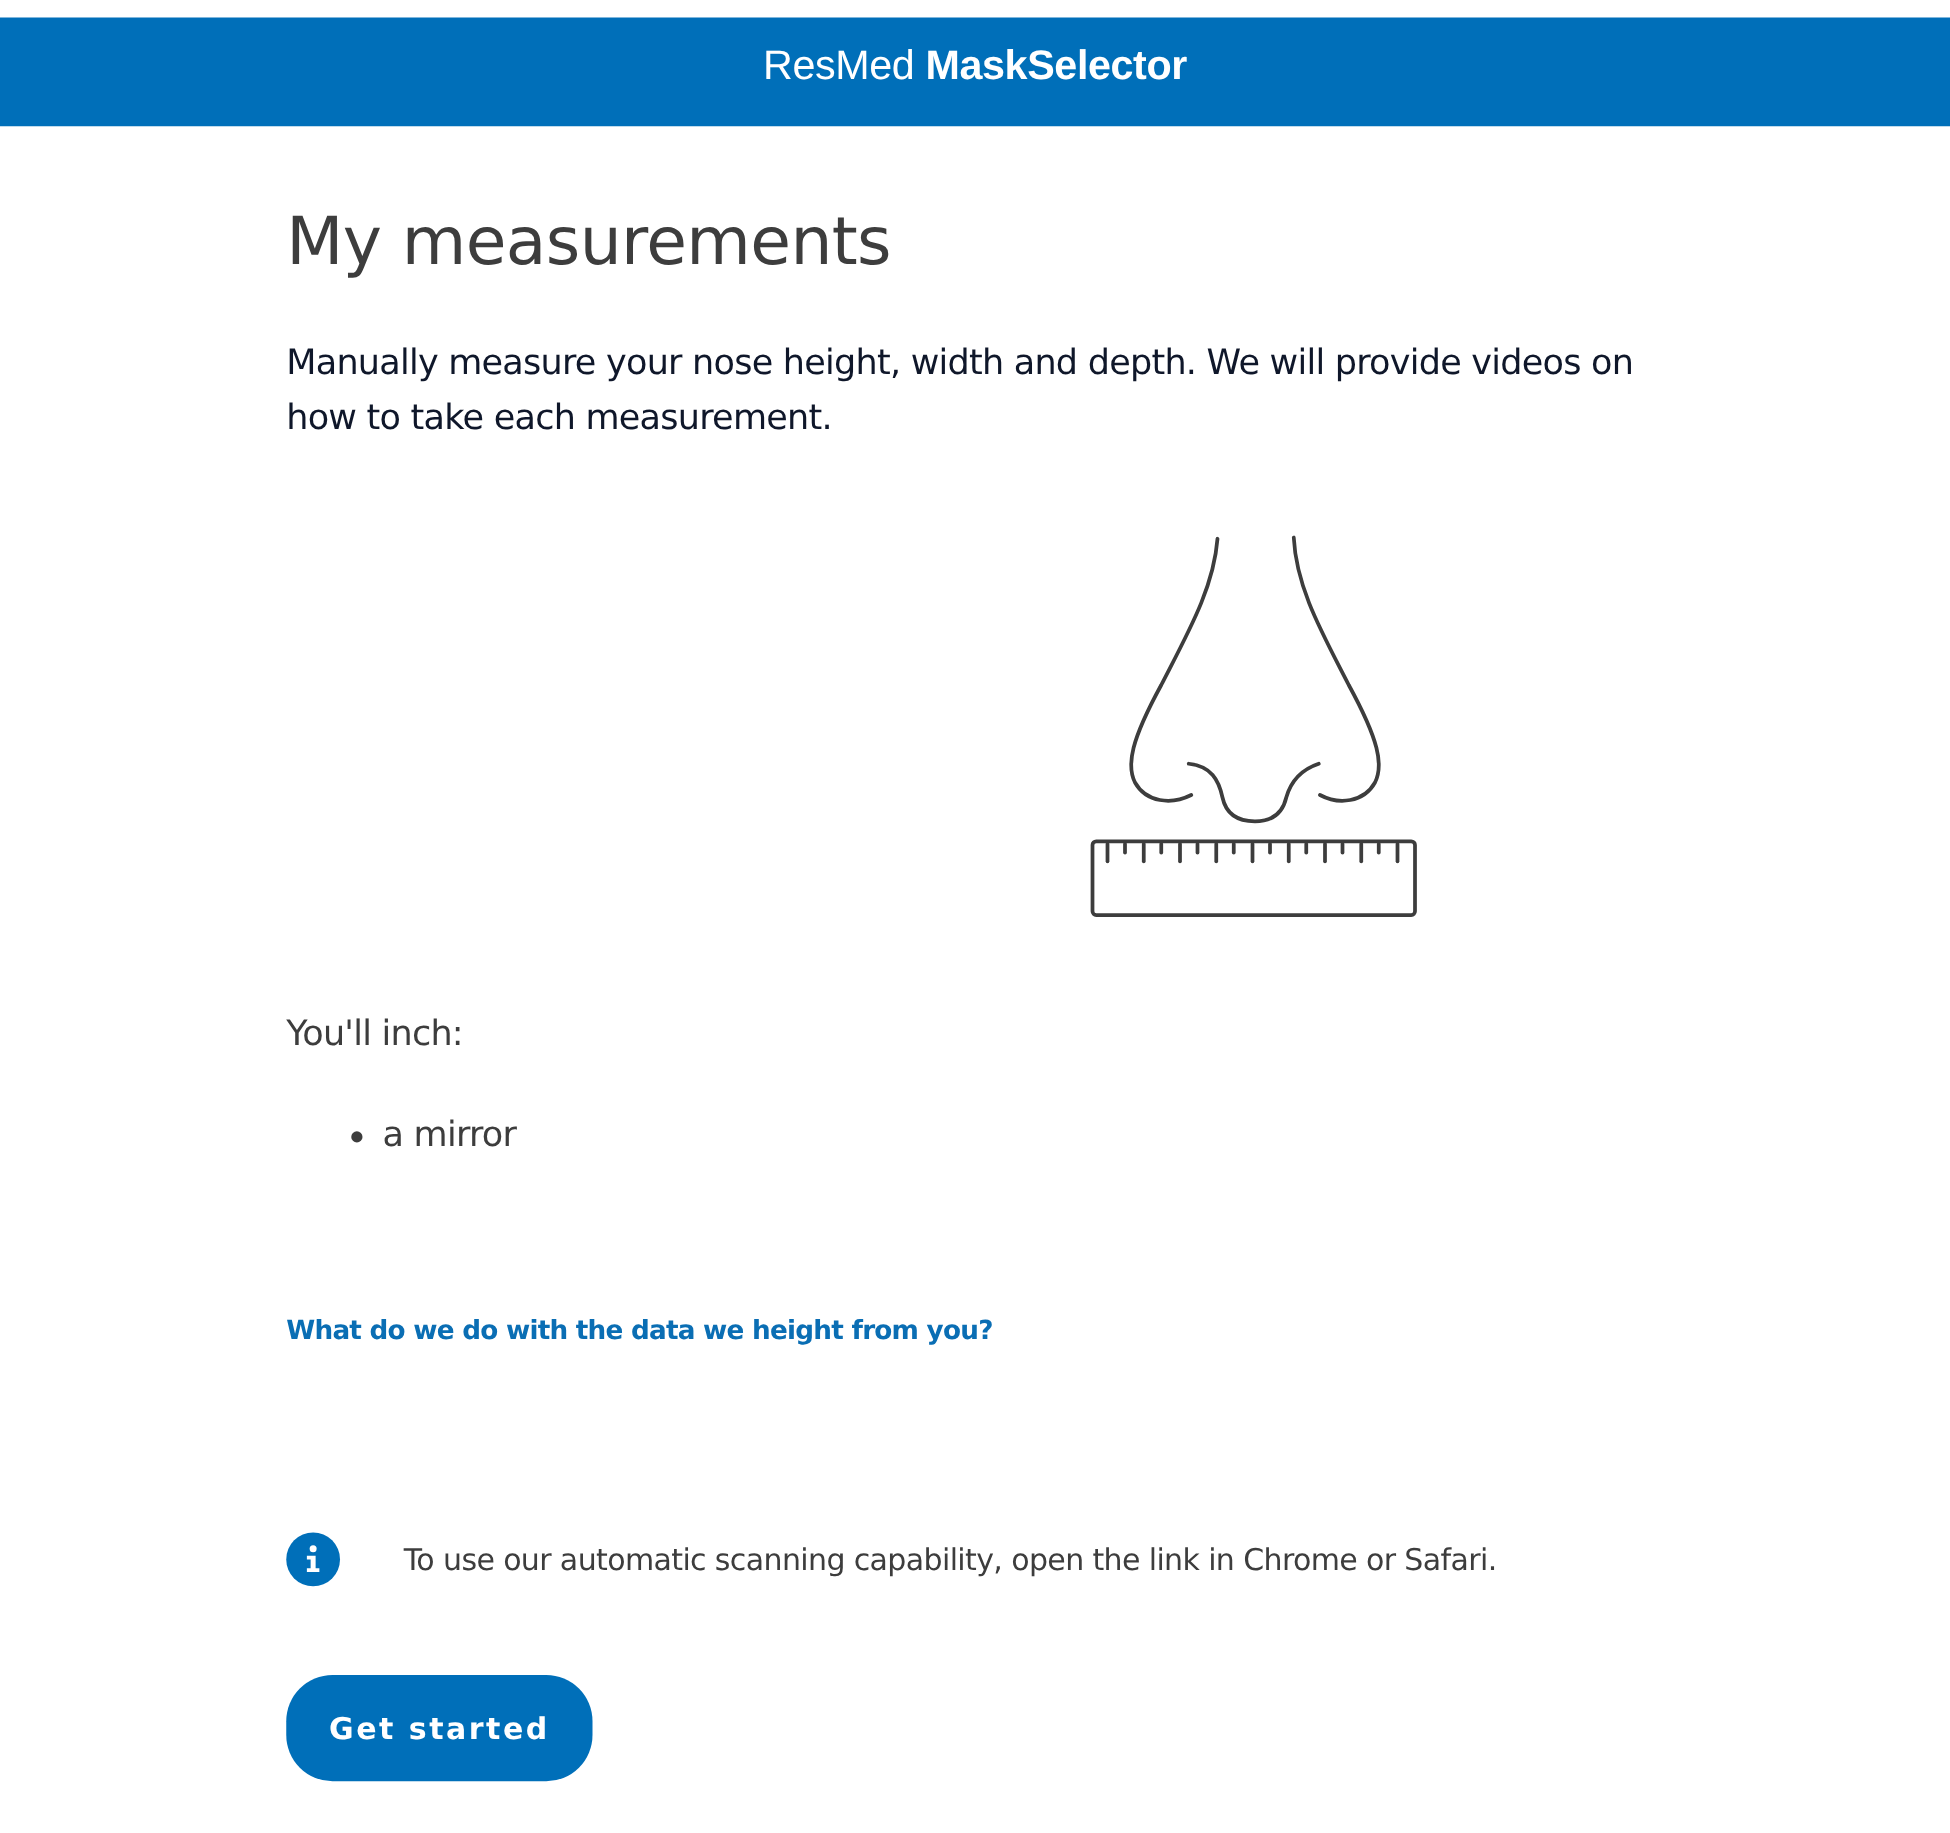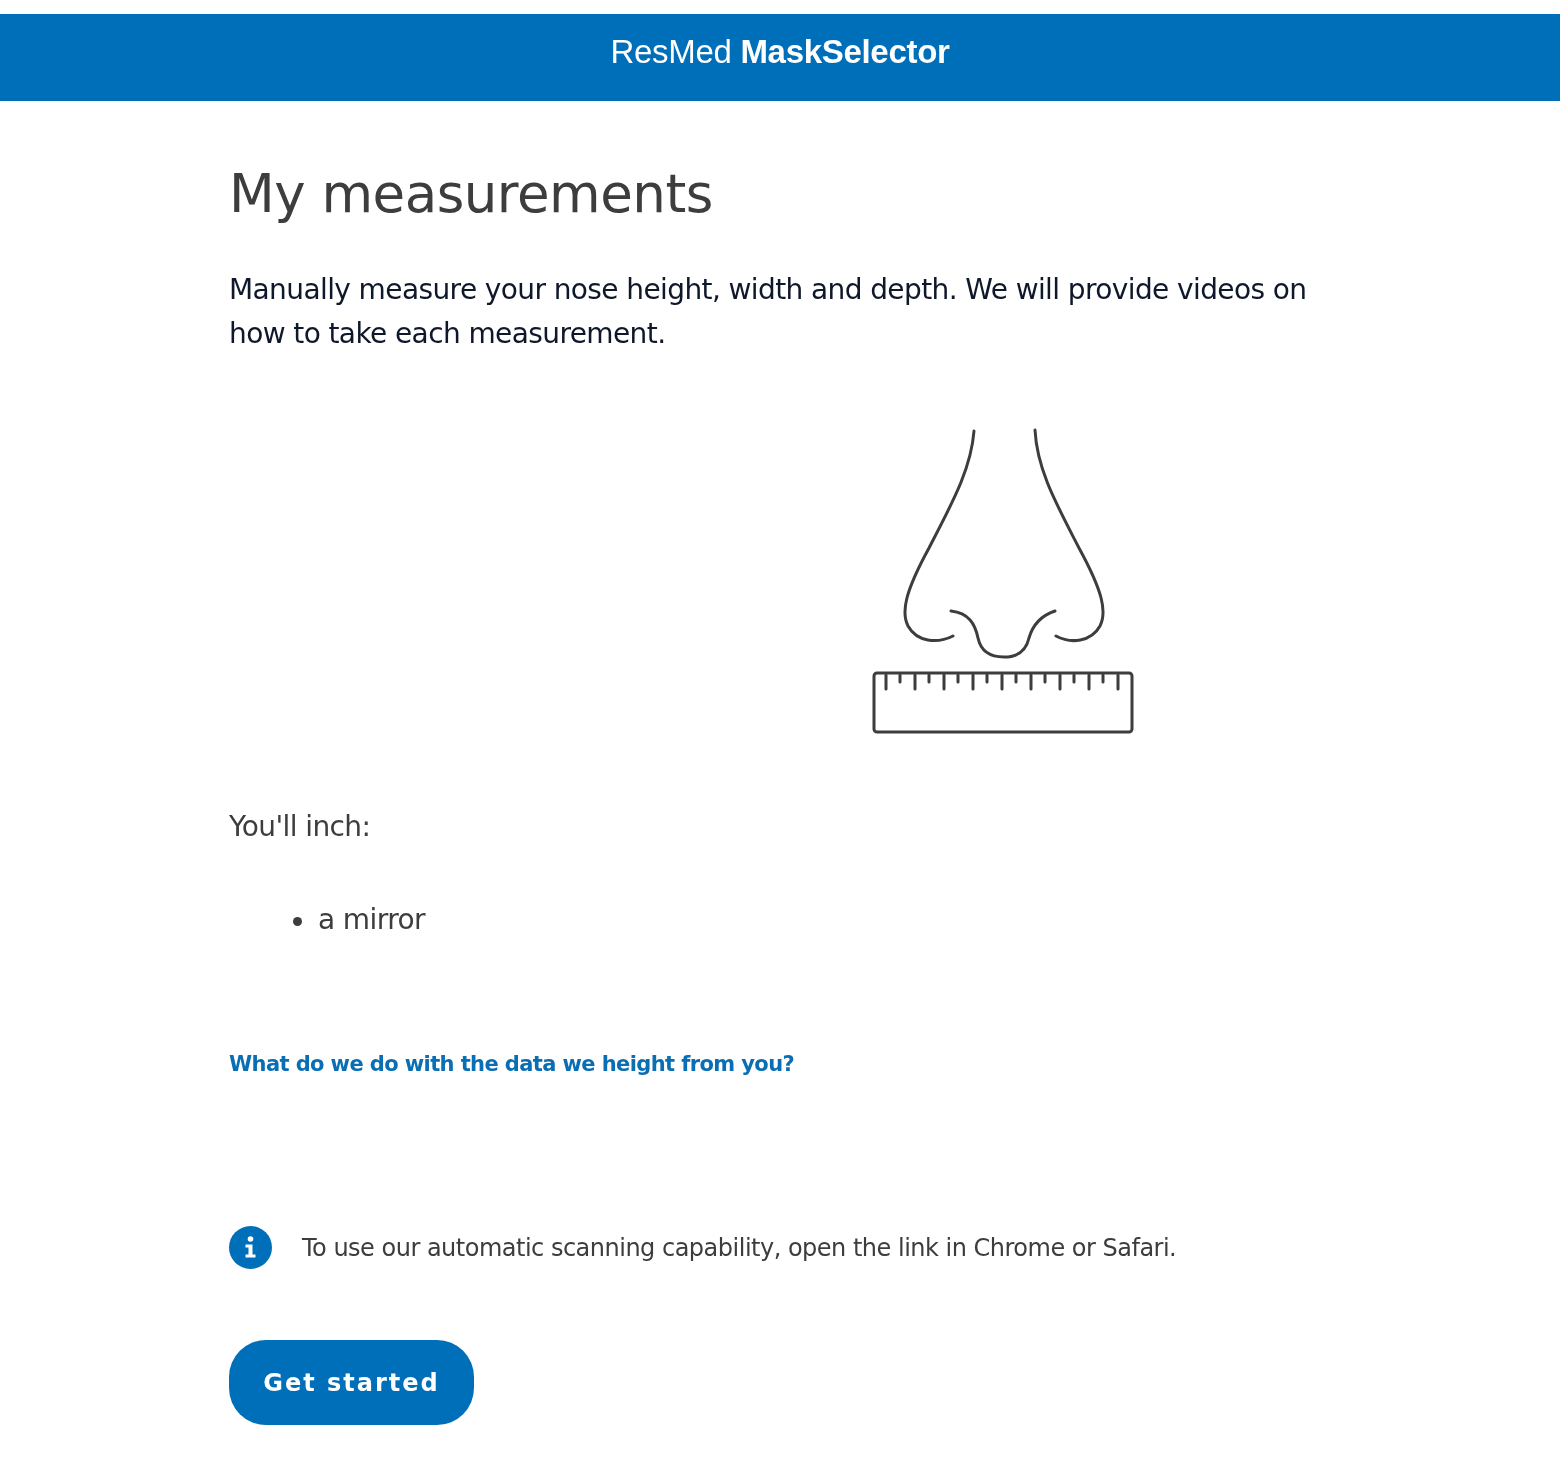--- a/index.html
+++ b/index.html
@@ -11,27 +11,27 @@
     .brand .light { font-weight: 300; }
     .brand .bold { font-weight: 700; }
     .content { position: absolute; left: 229px; top: 0; width: 1100px; }
     h1 { position: absolute; top: 163px; left: 0; margin: 0; font-weight: 400; font-size: 53px; color: #3d3d3d;
          font-family: "DejaVu Sans", sans-serif; letter-spacing: -0.5px; white-space: nowrap; }
     .intro { position: absolute; top: 268px; left: 0; width: 1100px; margin: 0; font-size: 28px; line-height: 44px;
              font-family: "DejaVu Sans", sans-serif; letter-spacing: -0.6px; color: #0f172a; }
     .illustration { position: absolute; left: 640px; top: 425px; width: 270px; height: 312px; }
     .need-title { position: absolute; top: 810px; left: 0; margin: 0; font-size: 28px;
                   font-family: "DejaVu Sans", sans-serif; letter-spacing: -0.6px; }
-    ul.need-list { position: absolute; top: 882px; left: 0; margin: 16px; padding: 0; list-style: none; }
+    ul.need-list { position: absolute; top: 882px; left: 0; margin: 4px; padding: 0; list-style: none; }
     ul.need-list li { position: relative; padding-left: 73px; font-size: 28px; line-height: 43.5px;
                       font-family: "DejaVu Sans", sans-serif; letter-spacing: -0.6px; white-space: nowrap; }
     ul.need-list li .dot { position: absolute; left: 48px; top: 19px; width: 9px; height: 9px; border-radius: 50%; background: #3d3d3d; }
     .data-link { position: absolute; top: 1052px; left: 0; font-size: 21px; font-weight: 700; color: #0a6eb4;
                  text-decoration: none; font-family: "DejaVu Sans", sans-serif; letter-spacing: -0.6px; white-space: nowrap; }
-    .info-row { position: absolute; top: 1226px; left: 0; display: flex; align-items: center; }
+    .info-row { position: absolute; top: 1226px; left: 0; display: flex; align-items: center; gap: 21px; }
     .info-icon { width: 43px; height: 43px; border-radius: 50%; background: #006fb9; color: #fff;
                  display: flex; align-items: center; justify-content: center; }
     .info-text { margin-left: 30px; font-size: 24px; font-family: "DejaVu Sans", sans-serif; letter-spacing: -0.5px;
                  color: #3d3d3d; white-space: nowrap; }
     .cta { position: absolute; top: 1340px; left: 0; width: 245px; height: 85px; border-radius: 37px; border: none;
            background: #006fb9; color: #ffffff; font-size: 24px; font-weight: 700; letter-spacing: 2px;
            font-family: "DejaVu Sans", sans-serif; cursor: pointer; padding: 0; }
   </style>
 </head>
 <body>

